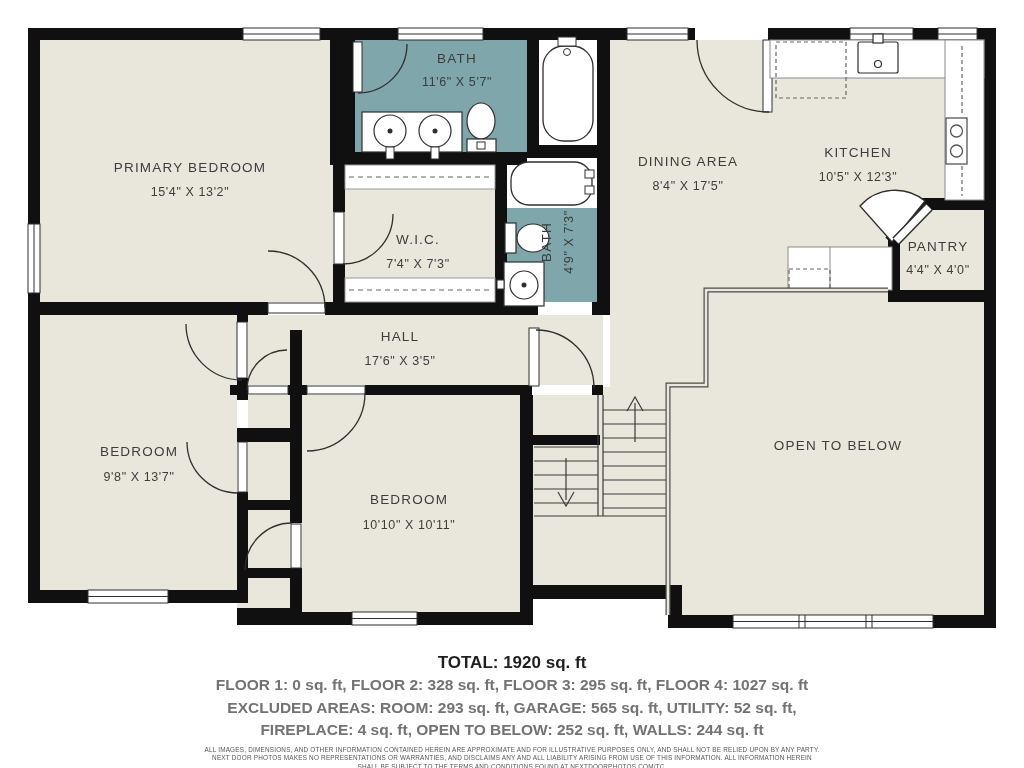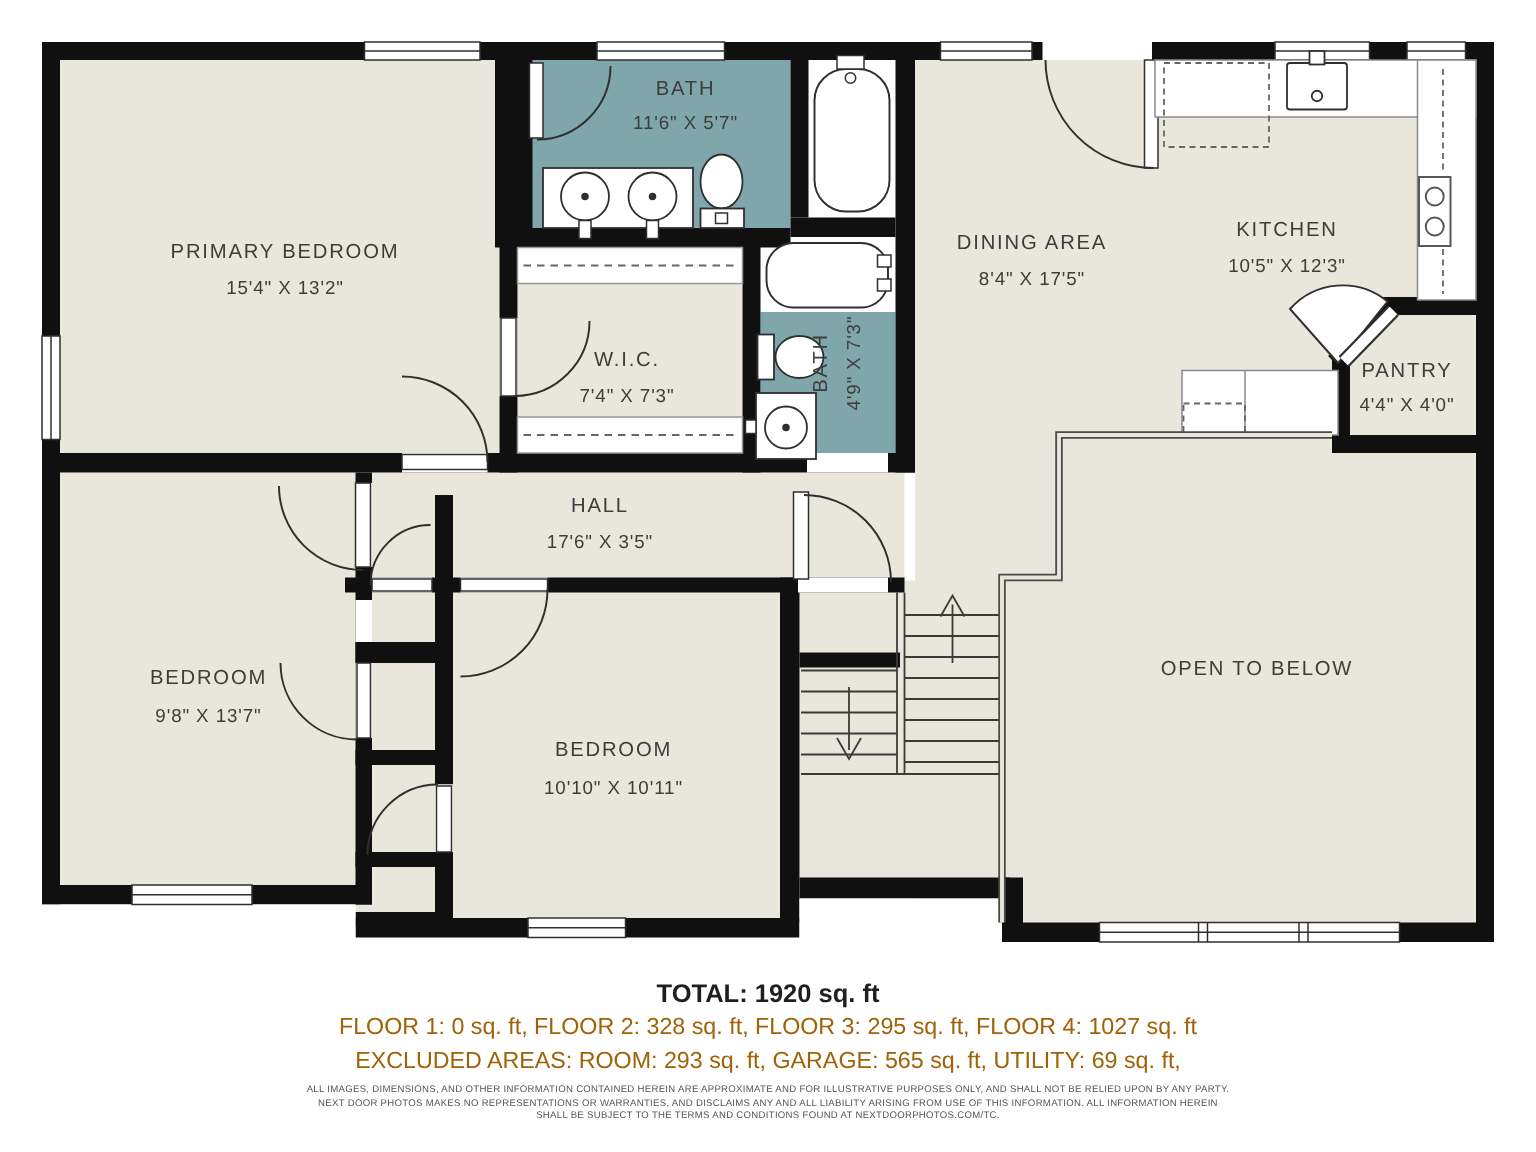--- a/index.html
+++ b/index.html
@@ -3,21 +3,21 @@
 <meta charset="utf-8">
 <style>
   html,body{margin:0;padding:0;background:#fff;}
   .page{position:relative;width:1024px;height:768px;background:#ffffff;overflow:hidden;
         font-family:"Liberation Sans",sans-serif;}
   svg{position:absolute;left:0;top:0;}
   .rname{font-family:"Liberation Sans",sans-serif;font-size:13.5px;letter-spacing:1.2px;fill:#3d3d3d;}
   .rdim{font-family:"Liberation Sans",sans-serif;font-size:12.5px;letter-spacing:.6px;fill:#3d3d3d;}
   .summary{position:absolute;left:0;top:652px;width:1024px;text-align:center;color:#1f1f1f;}
   .summary .total{font-size:17px;font-weight:bold;line-height:22px;}
-  .summary .sline{font-size:15.5px;line-height:22.5px;color:#a16207;}
+  .summary .sline{font-size:15.5px;line-height:22.5px;color:#737373;font-weight:bold;}
   .disclaimer{margin-top:4px;font-size:6.4px;line-height:8.5px;color:#555;letter-spacing:.2px;}
 </style>
 </head>
 <body>
 
 <div class="page">
 <svg width="1024" height="645" viewBox="0 0 1024 645">
 
   <g>
     <rect x="40" y="40" width="293" height="262" fill="#E9E7DC"></rect>
@@ -242,20 +242,21 @@
     <text class="rdim" x="139" y="481">9'8" X 13'7"</text>
     <text class="rname" x="409" y="504">BEDROOM</text>
     <text class="rdim" x="409" y="529">10'10" X 10'11"</text>
     <text class="rname" x="838" y="450">OPEN TO BELOW</text>
   </g>
 </svg>
 
   <div class="summary">
     <div class="total">TOTAL: 1920 sq. ft</div>
     <div class="sline">FLOOR 1: 0 sq. ft, FLOOR 2: 328 sq. ft, FLOOR 3: 295 sq. ft, FLOOR 4: 1027 sq. ft</div>
-    <div class="sline">EXCLUDED AREAS: ROOM: 293 sq. ft, GARAGE: 565 sq. ft, UTILITY: 69 sq. ft,</div>
+    <div class="sline">EXCLUDED AREAS: ROOM: 293 sq. ft, GARAGE: 565 sq. ft, UTILITY: 52 sq. ft,</div>
+    <div class="sline">FIREPLACE: 4 sq. ft, OPEN TO BELOW: 252 sq. ft, WALLS: 244 sq. ft</div>
     <div class="disclaimer">
       <div>ALL IMAGES, DIMENSIONS, AND OTHER INFORMATION CONTAINED HEREIN ARE APPROXIMATE AND FOR ILLUSTRATIVE PURPOSES ONLY, AND SHALL NOT BE RELIED UPON BY ANY PARTY.</div>
       <div>NEXT DOOR PHOTOS MAKES NO REPRESENTATIONS OR WARRANTIES, AND DISCLAIMS ANY AND ALL LIABILITY ARISING FROM USE OF THIS INFORMATION. ALL INFORMATION HEREIN</div>
       <div>SHALL BE SUBJECT TO THE TERMS AND CONDITIONS FOUND AT NEXTDOORPHOTOS.COM/TC.</div>
     </div>
   </div>
 </div>
 
 </body></html>

